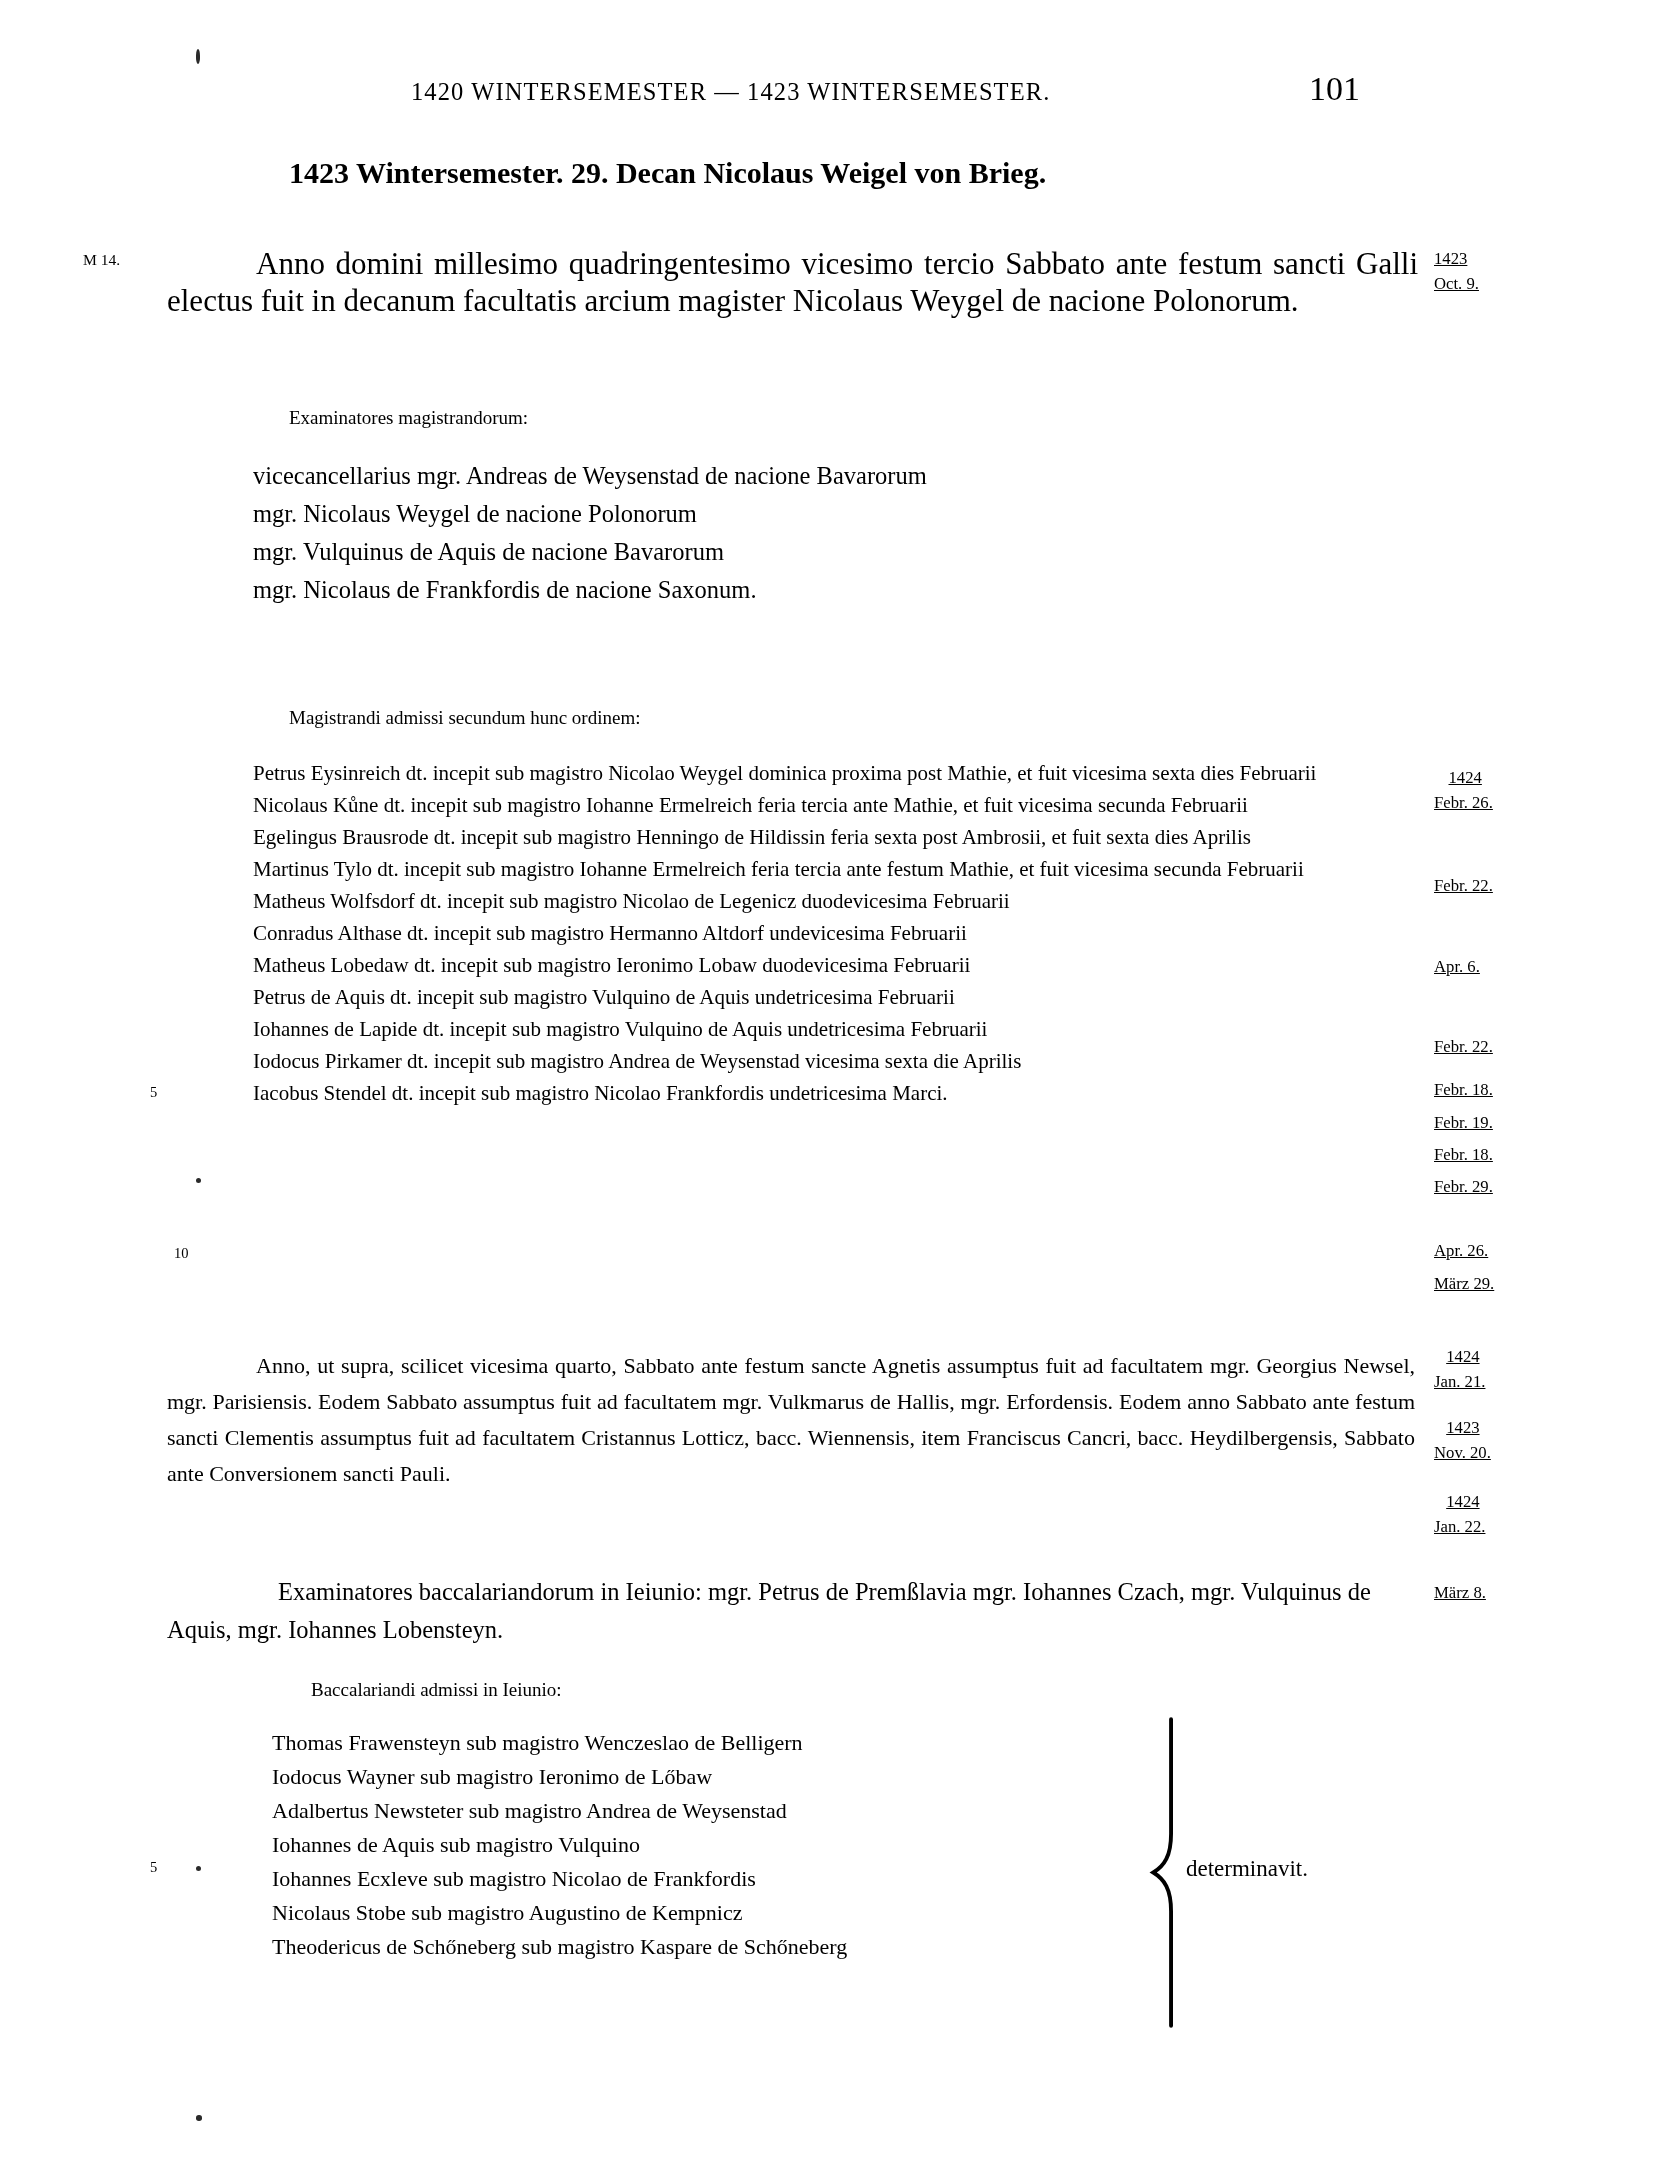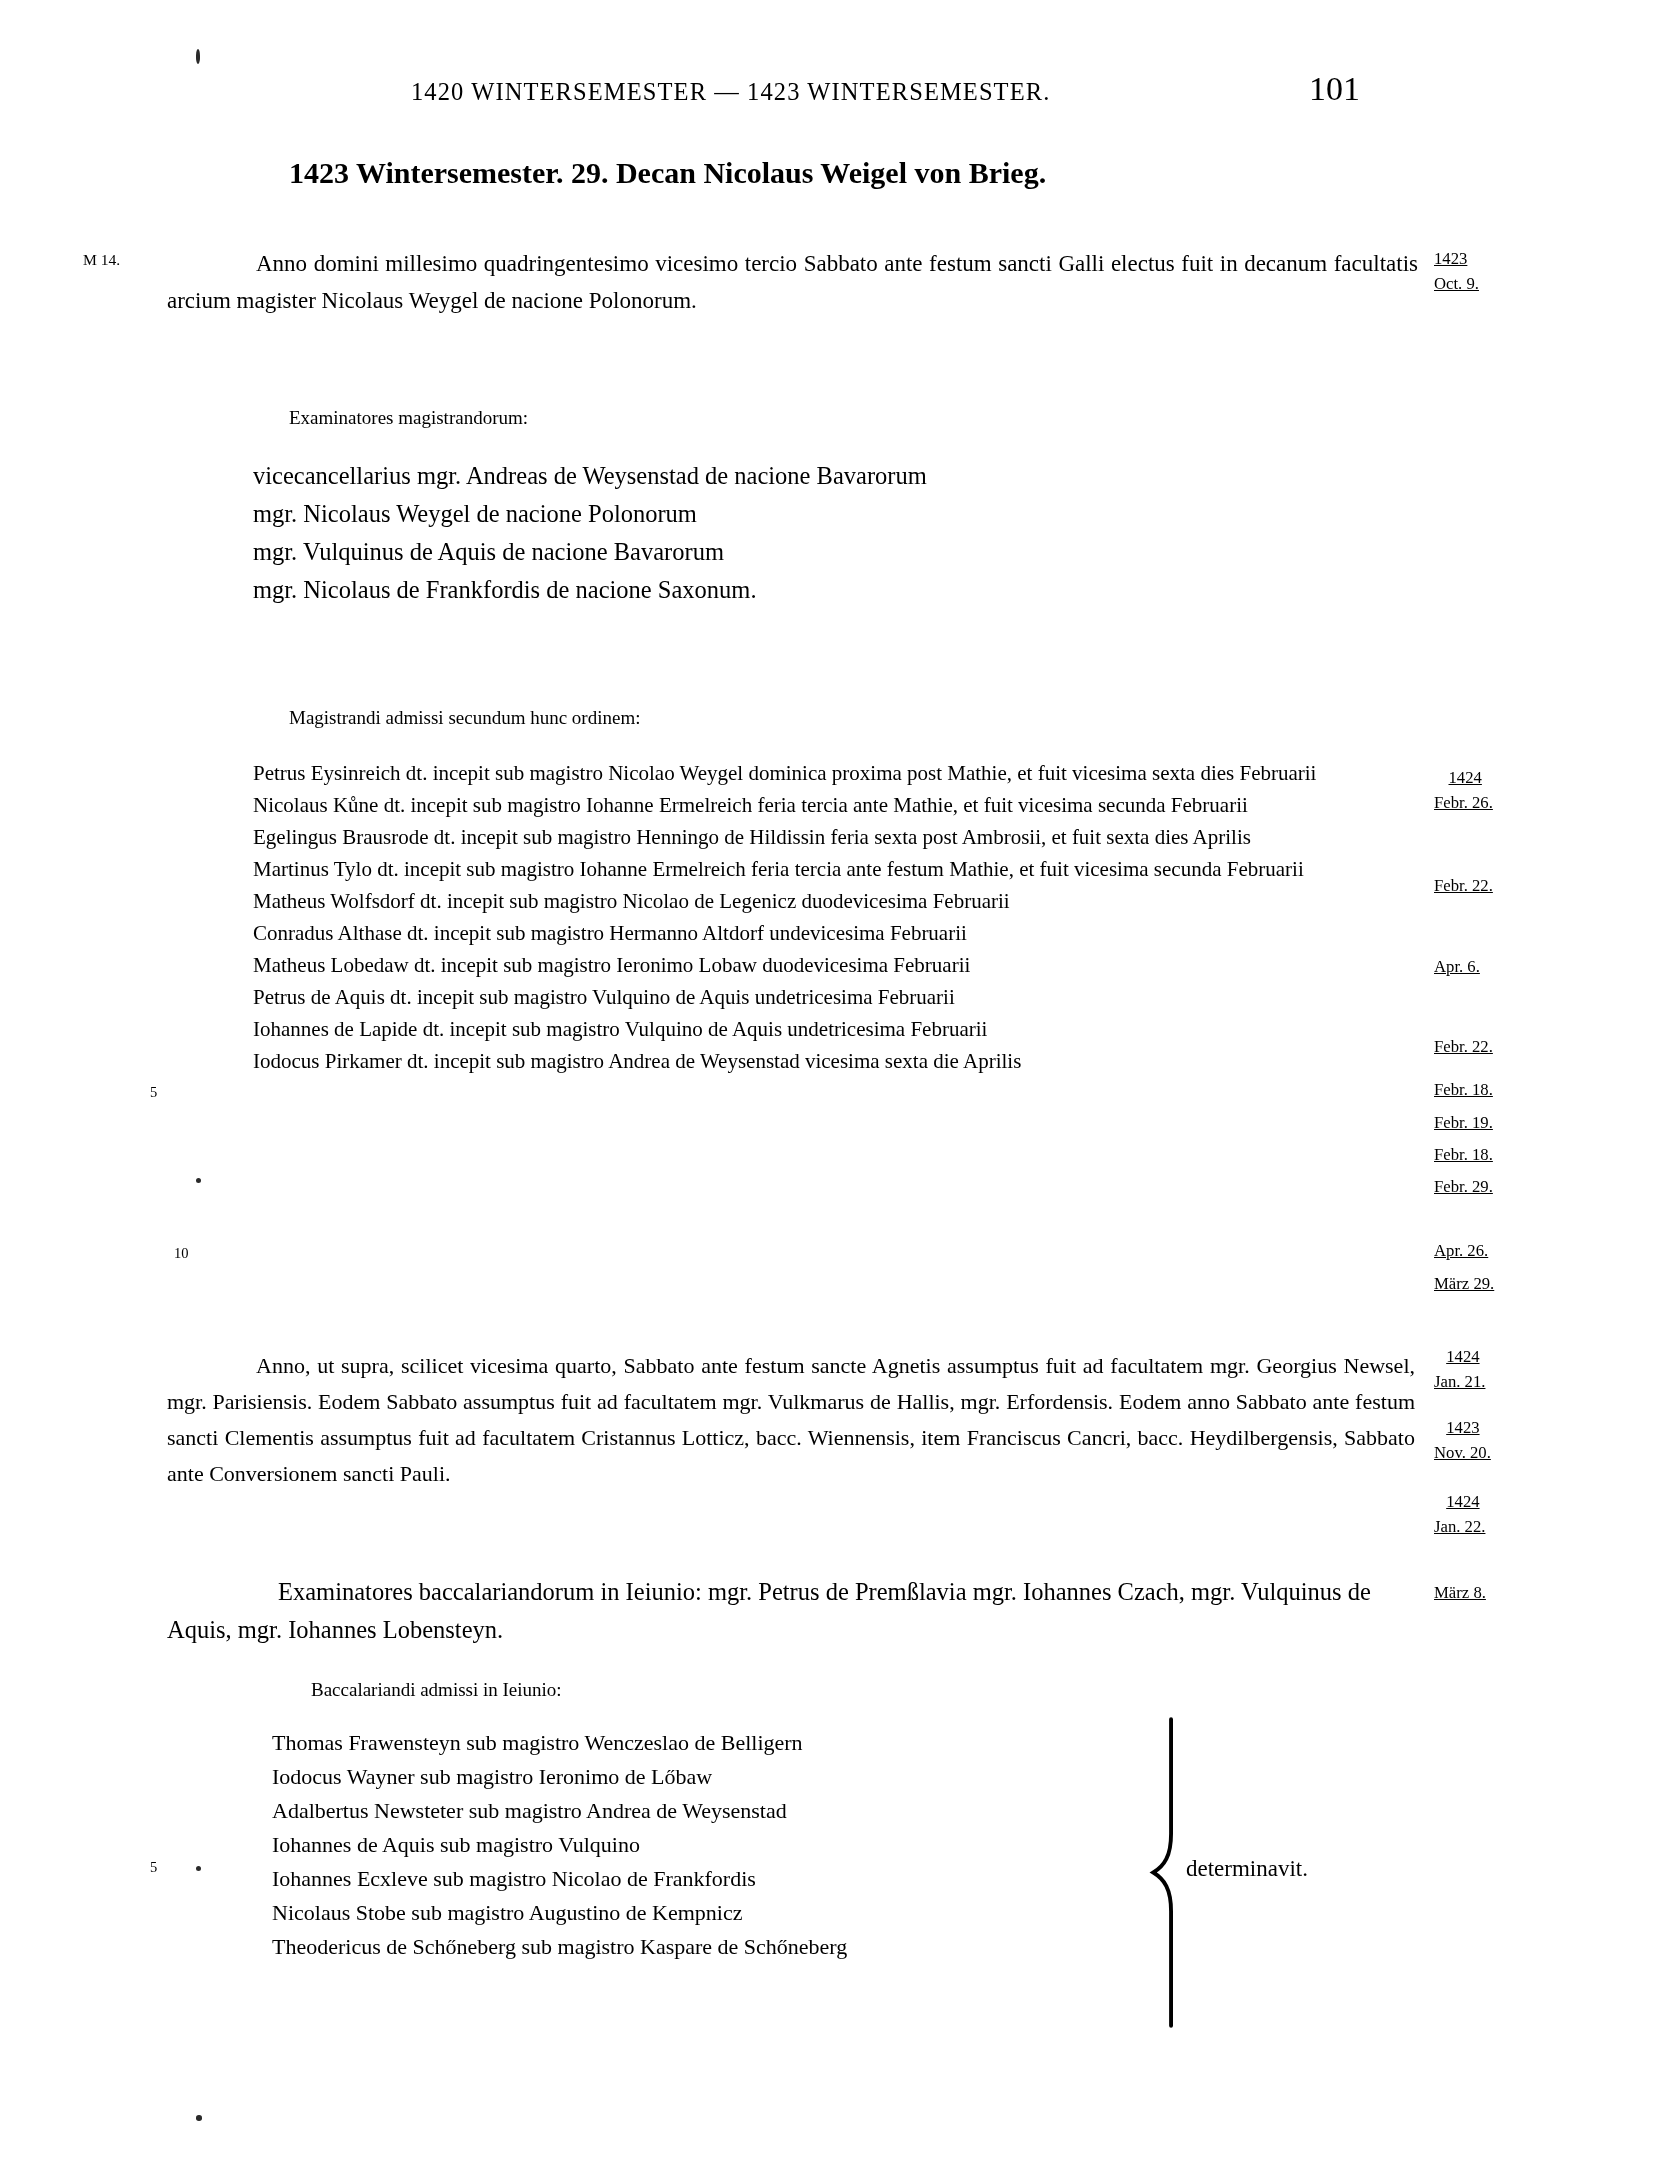--- a/index.html
+++ b/index.html
@@ -54,21 +54,21 @@
     white-space: nowrap;
   }
 
   
   .col-main {
     position: absolute;
     left: 167px;
     width: 1234px;
   }
   .body-text {
-    font-size: 23px;
+    font-size: 31px;
     line-height: 37px;
     text-align: justify;
   }
 
   
   .margin-left {
     position: absolute;
     font-size: 15.6px;
     white-space: nowrap;
   }
@@ -222,20 +222,21 @@
     <div class="entry">Petrus Eysinreich dt. incepit sub magistro Nicolao Weygel dominica proxima post Mathie, et fuit vicesima sexta dies Februarii</div>
     <div class="entry">Nicolaus Kůne dt. incepit sub magistro Iohanne Ermelreich feria tercia ante Mathie, et fuit vicesima secunda Februarii</div>
     <div class="entry">Egelingus Brausrode dt. incepit sub magistro Henningo de Hildissin feria sexta post Ambrosii, et fuit sexta dies Aprilis</div>
     <div class="entry">Martinus Tylo dt. incepit sub magistro Iohanne Ermelreich feria tercia ante festum Mathie, et fuit vicesima secunda Februarii</div>
     <div class="entry single">Matheus Wolfsdorf dt. incepit sub magistro Nicolao de Legenicz duodevicesima Februarii</div>
     <div class="entry single">Conradus Althase dt. incepit sub magistro Hermanno Altdorf undevicesima Februarii</div>
     <div class="entry single">Matheus Lobedaw dt. incepit sub magistro Ieronimo Lobaw duodevicesima Februarii</div>
     <div class="entry single">Petrus de Aquis dt. incepit sub magistro Vulquino de Aquis undetricesima Februarii</div>
     <div class="entry single">Iohannes de Lapide dt. incepit sub magistro Vulquino de Aquis undetricesima Februarii</div>
     <div class="entry single">Iodocus Pirkamer dt. incepit sub magistro Andrea de Weysenstad vicesima sexta die Aprilis</div>
+    <div class="entry single">Iacobus Stendel dt. incepit sub magistro Nicolao Frankfordis undetricesima Marci.</div>
   </div>
 
   <div class="lineno" style="top:1084px;">5</div>
   <div class="lineno" style="top:1245px;margin-left:24px;">10</div>
 
   <div class="margin-right" style="top:766px;">
     <div style="padding-left:14.5px;">1424</div>
     <div>Febr. 26.</div>
   </div>
   <div class="margin-right" style="top:874px;">

